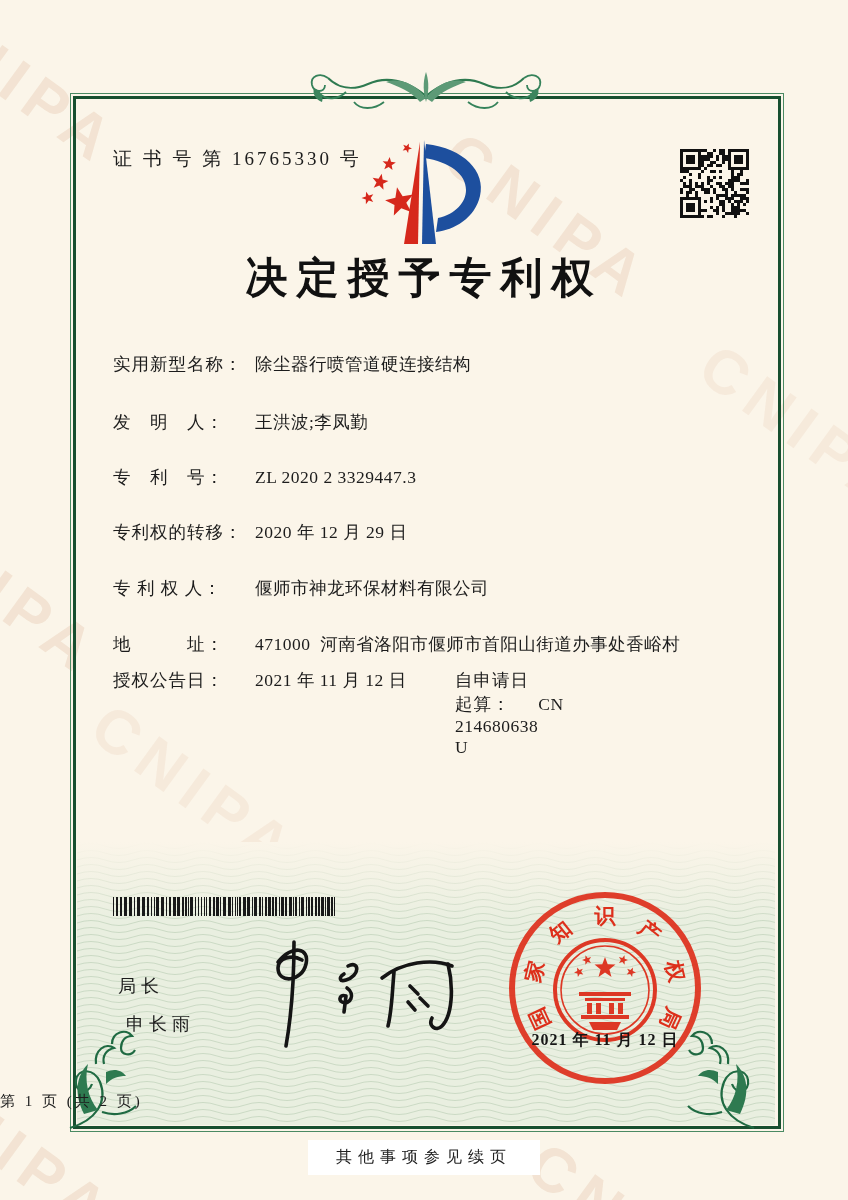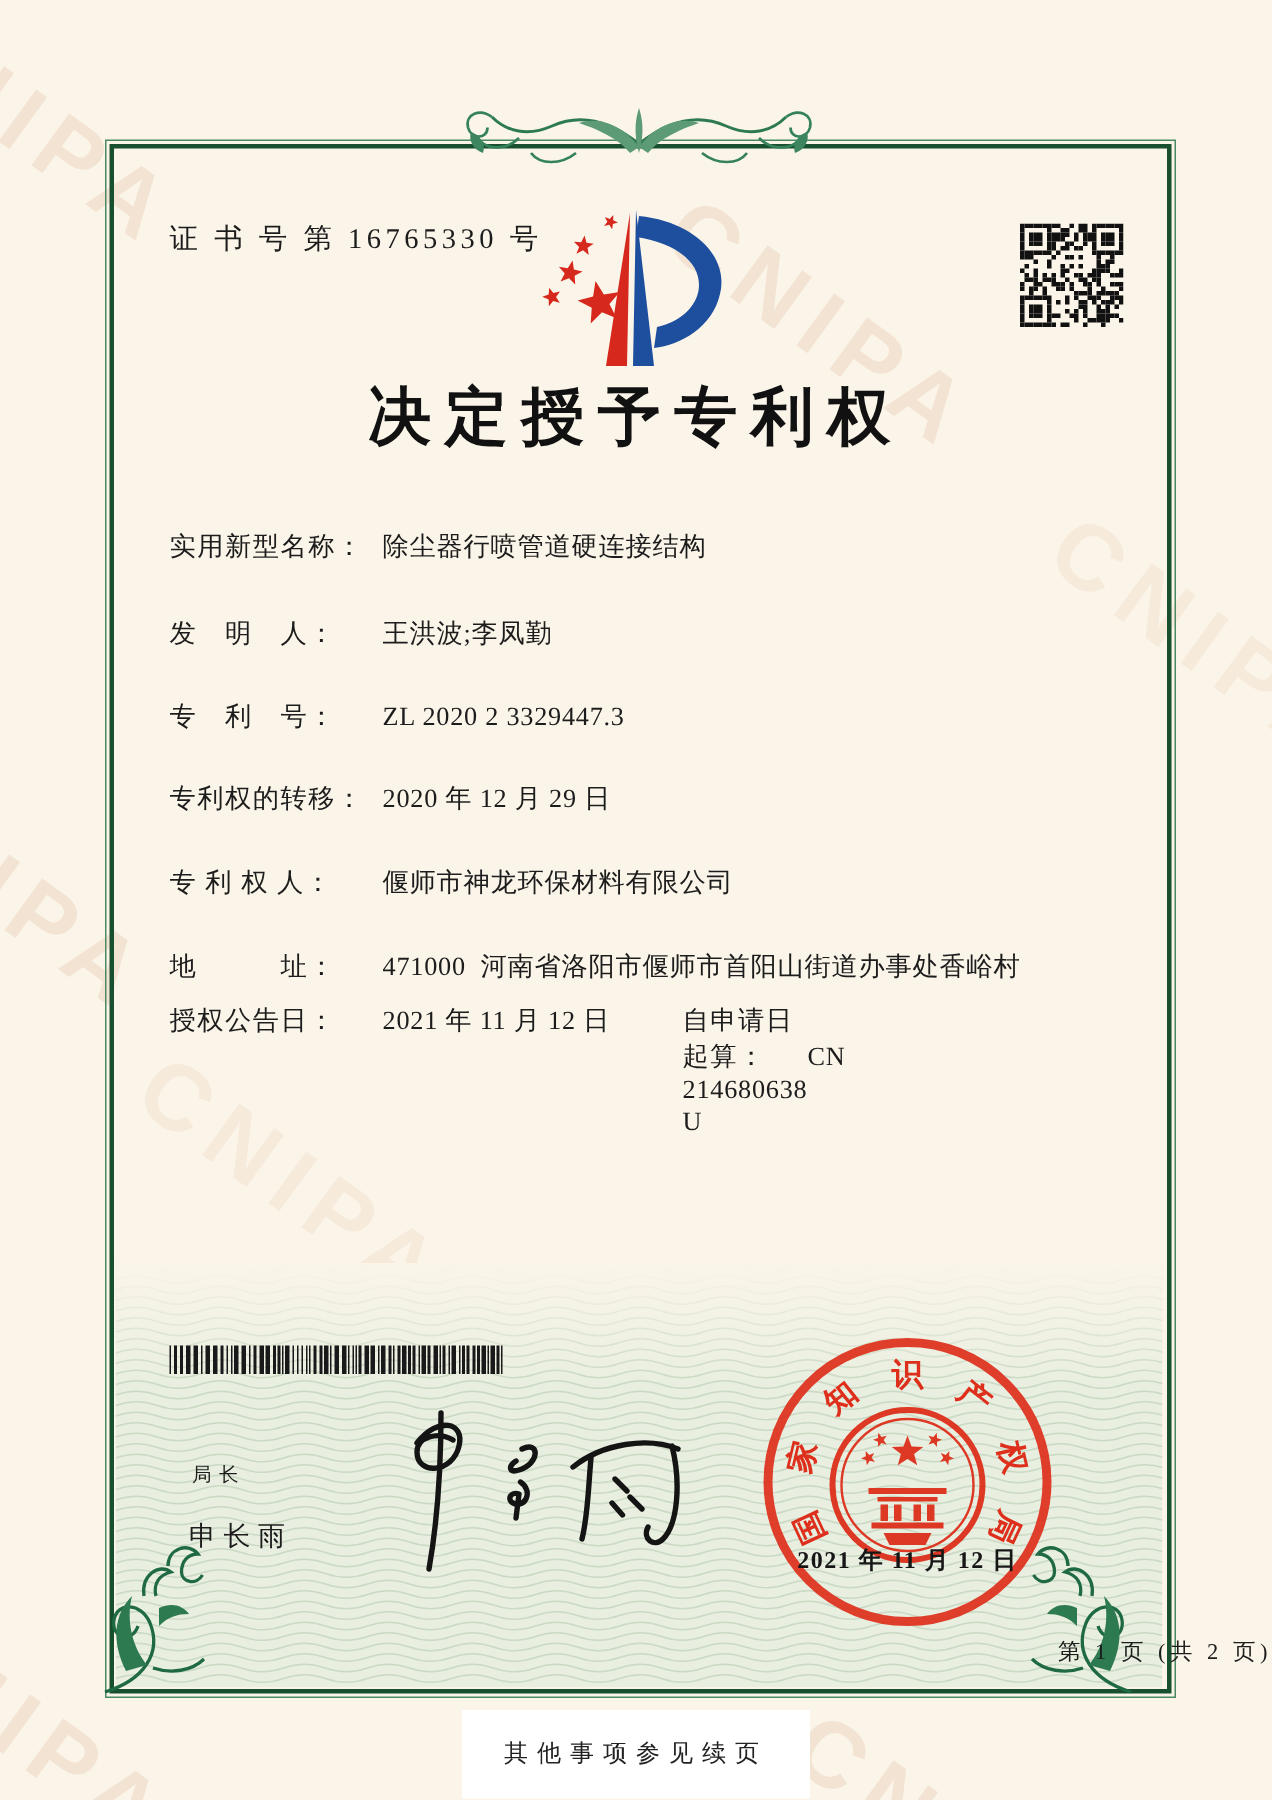--- a/index.html
+++ b/index.html
@@ -56,37 +56,37 @@
     left:112px;top:698px;width:628px;z-index:4;
     font-size:17px;line-height:1.64;letter-spacing:0.4px;color:#1b1b1b;
   }
   .body-text p{margin:0;text-indent:2em;}
 
   .barcode{left:113px;top:897px;width:228px;height:19px;z-index:4;font-size:0;}
   .barcode span{display:inline-block;height:100%;}
   .bar-b{background:#191919;}
   .bar-w{background:transparent;}
 
-  .officer-title{left:128px;top:974px;z-index:4;font-size:13px;letter-spacing:5px;}
+  .officer-title{left:118px;top:974px;z-index:4;font-size:18px;letter-spacing:5px;}
   .officer-name{left:126px;top:1012px;z-index:4;font-size:18px;letter-spacing:5px;}
   .signature{left:252px;top:936px;z-index:5;}
 
   .seal{left:503px;top:888px;z-index:5;}
   .seal-date{
     left:503px;top:1030px;width:204px;z-index:6;text-align:center;
     font-size:16px;font-weight:bold;color:#161616;letter-spacing:1px;
   }
 
-  .page-num{left:0;top:1092px;width:848px;z-index:4;text-align:right;
+  .page-num{left:0;top:1092px;width:848px;z-index:4;text-align:left;
     font-size:15px;letter-spacing:3px;}
   .cont-note{
     left:0;top:1140px;width:848px;z-index:4;text-align:center;
   }
   .cont-note span{
-    display:inline-block;background:#ffffff;padding:19px 28px;
+    display:inline-block;background:#ffffff;padding:7px 28px;
     font-size:16px;letter-spacing:6px;color:#222;
   }
 
   .ornament-top{left:294px;top:66px;z-index:3;}
   .ornament-bl{left:62px;top:1022px;z-index:3;}
   .ornament-br{left:666px;top:1022px;z-index:3;}
 </style>
 </head>
 <body>
 

